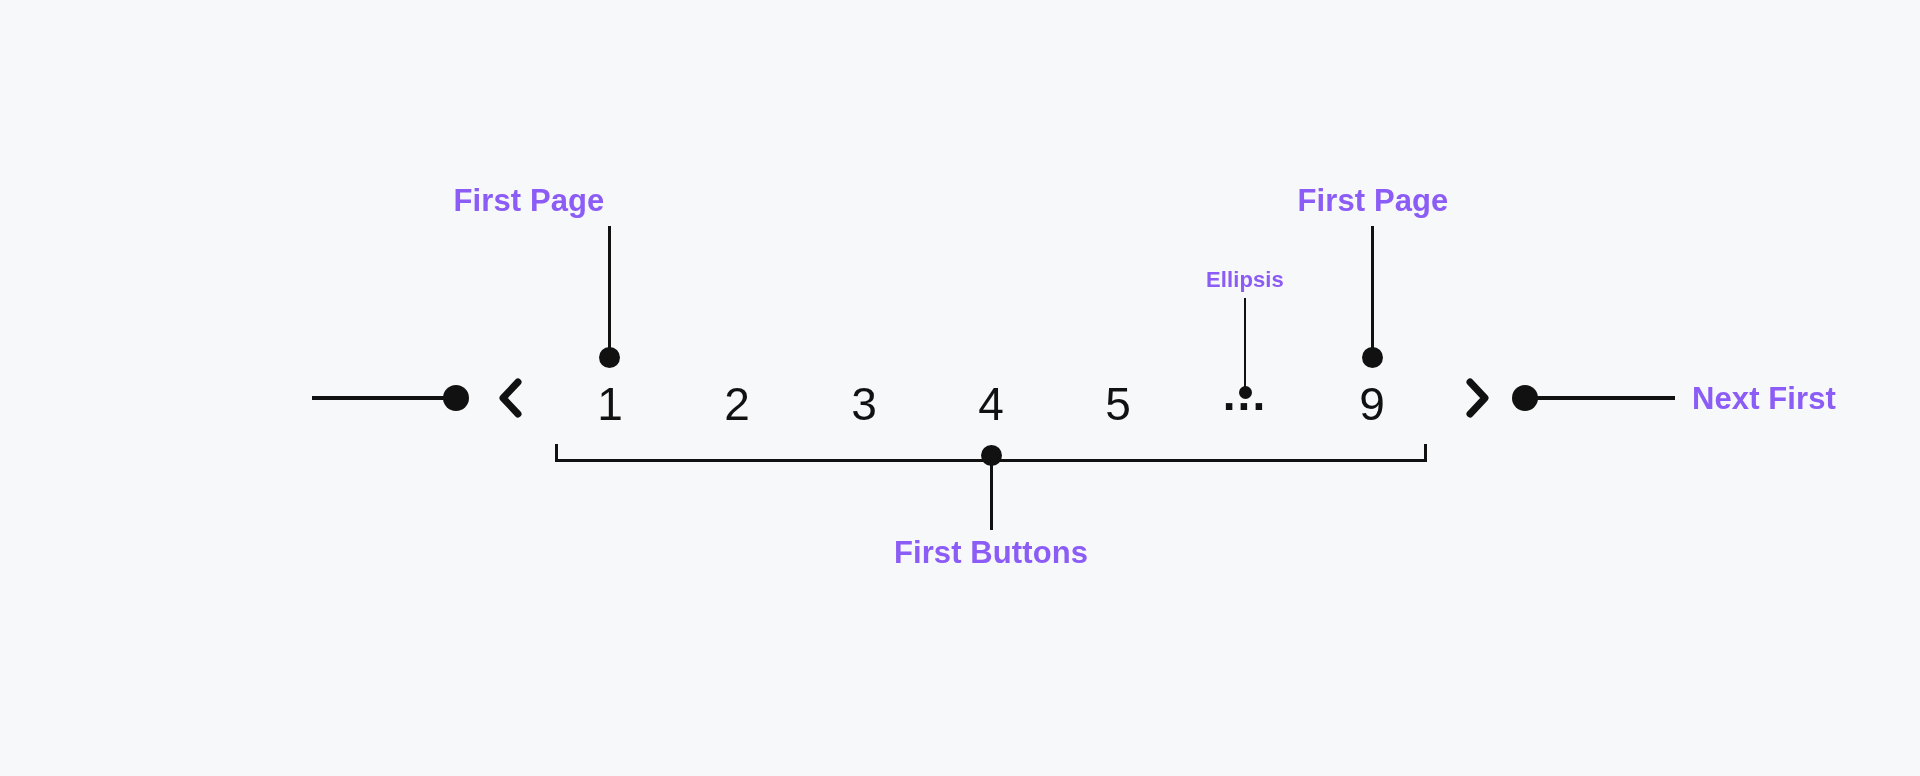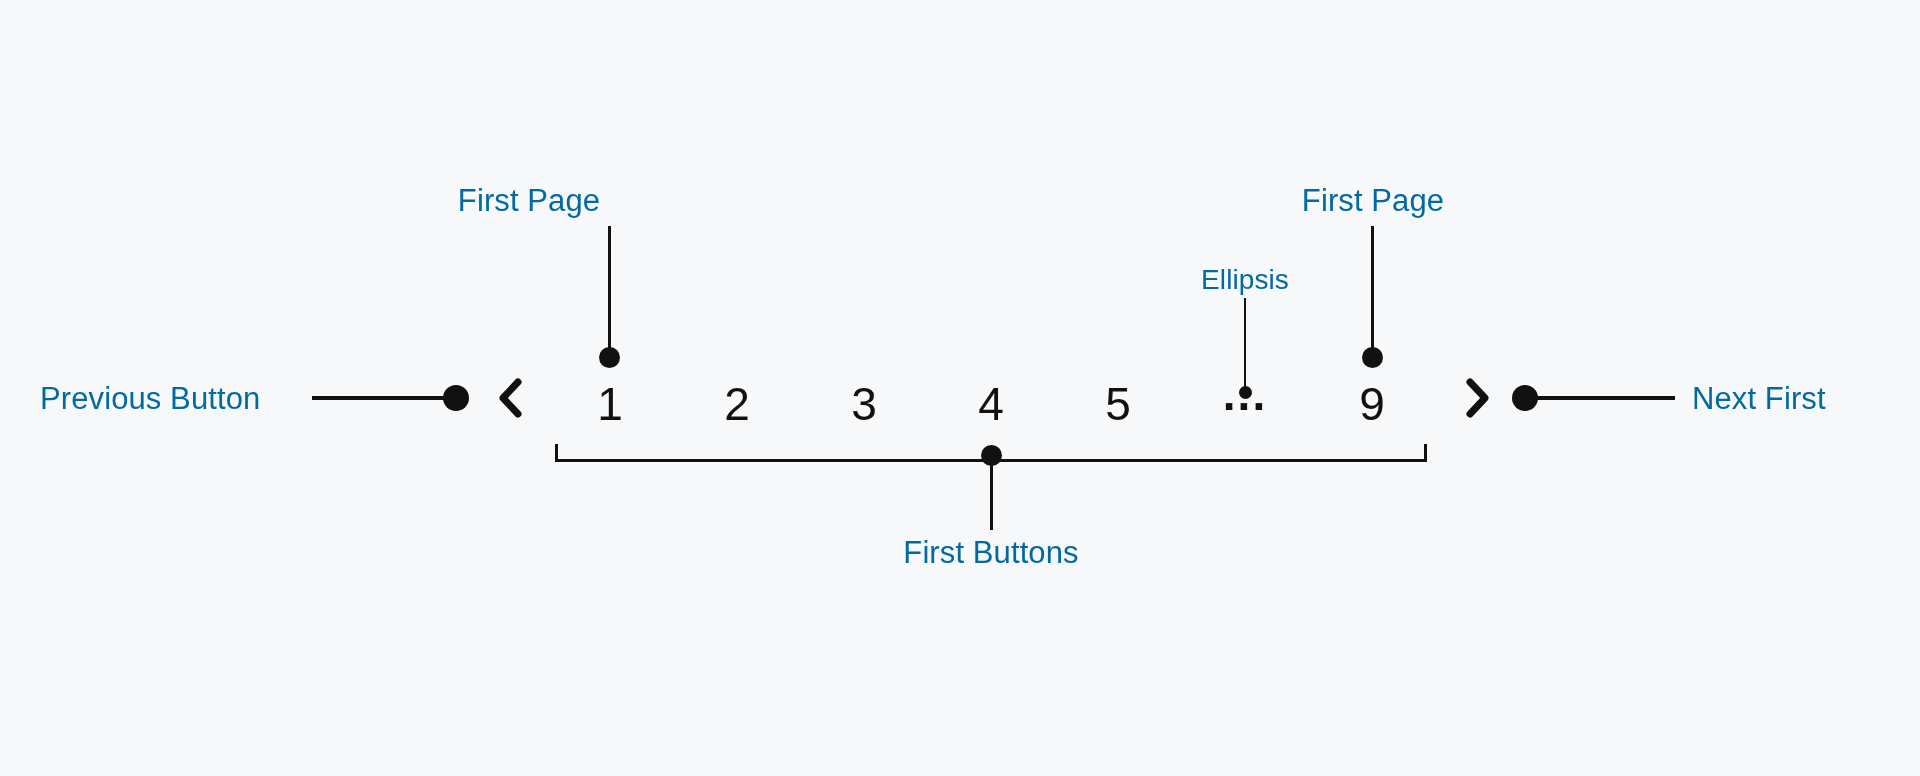--- a/index.html
+++ b/index.html
@@ -20,27 +20,27 @@
     position: absolute;
     inset: 0;
     width: 1920px;
     height: 776px;
   }
 
   
   .label {
     position: absolute;
     white-space: nowrap;
-    color: #0369a1;
-    font-weight: 400;
+    color: #8b5cf6;
+    font-weight: 700;
     line-height: 1;
     letter-spacing: 0.1px;
   }
   .label-lg { font-size: 31px; }
-  .label-sm { font-size: 28px; }
+  .label-sm { font-size: 22px; }
 
   
   .conn-v {
     position: absolute;
     width: 3px;
     background: #111111;
   }
   .conn-h {
     position: absolute;
     height: 4px;
@@ -120,21 +120,20 @@
     background: #111111;
   }
   .bracket .tick-l { left: 0; }
   .bracket .tick-r { right: 0; }
 </style>
 </head>
 <body style="background: rgb(247, 248, 250);">
 
 <div id="diagram-root">
 
-  <div class="label label-lg" style="left:40px; top:398px; transform:translateY(-50%);">Previous Button</div>
 
   <div class="conn-h" style="left: 312px; top: 396px; width: 140px; background: rgb(17, 17, 17);"></div>
 
   <div class="dot dot-lg" style="left: 443px; top: 385px; background: rgb(17, 17, 17);"></div>
 
   <div class="label label-lg" style="left:529px; top:200px; transform:translate(-50%,-50%);">First Page</div>
 
   <div class="conn-v" style="left: 608px; top: 226px; height: 134px; background: rgb(17, 17, 17);"></div>
 
   <div class="dot dot-md" style="left: 599px; top: 347px; background: rgb(17, 17, 17);"></div>

